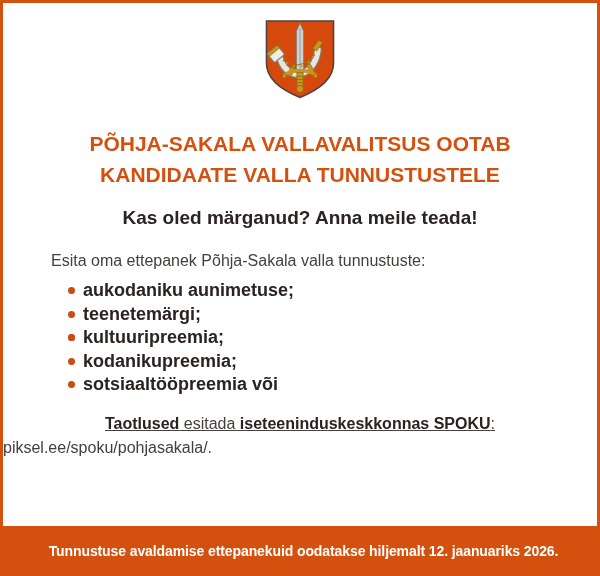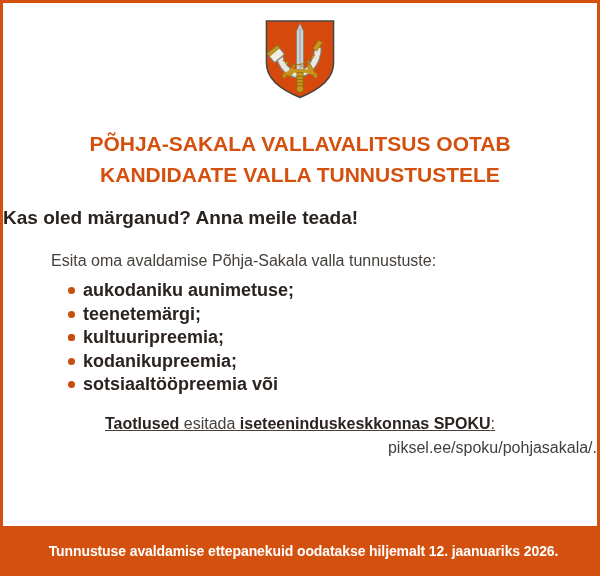--- a/index.html
+++ b/index.html
@@ -25,21 +25,21 @@
   .emblem{display:flex;justify-content:center;padding-top:13px;}
   .title{
     margin:24px 0 0;
     text-align:center;
     color:var(--accent);
     font-size:21px;line-height:31px;font-weight:700;
   }
   .title span{display:block;white-space:nowrap;}
   .subtitle{
     margin:17px 0 16px;
-    text-align:left;
+    text-align:center;
     color:var(--ink);
     font-size:19px;line-height:22px;font-weight:700;
   }
   .intro{
     margin:22px 48px 0;
     color:var(--body);
     font-size:16px;line-height:20px;font-weight:400;
   }
   .awards{list-style:none;margin:8px 0 0;padding:0 48px;}
   .awards li{
@@ -58,24 +58,23 @@
   .r{font-weight:400;color:var(--body);}
   .submission{
     margin:15px 0 0;
     text-align:center;
     font-size:16px;line-height:24px;
     color:var(--body);
     text-decoration:underline;
   }
   .url{
     margin:0;
-    text-align:right;
+    text-align:left;
     font-size:16px;line-height:24px;
     color:var(--body);
-    padding-left:32px;
   }
   .footer{
     position:absolute;left:-3px;right:-3px;bottom:-3px;
     height:50px;
     background:var(--accent);
     display:flex;align-items:center;justify-content:center;
   }
   .footer span{
     color:#ffffff;
     font-weight:700;
@@ -131,21 +130,21 @@
     </svg>
   </div>
 
   <h1 class="title">
     <span>PÕHJA-SAKALA VALLAVALITSUS OOTAB</span>
     <span>KANDIDAATE VALLA TUNNUSTUSTELE</span>
   </h1>
 
   <h2 class="subtitle">Kas oled märganud? Anna meile teada!</h2>
 
-  <p class="intro">Esita oma avaldamise Põhja-Sakala valla tunnustuste:</p>
+  <p class="intro">Esita oma ettepanek Põhja-Sakala valla tunnustuste:</p>
 
   <ul class="awards">
     <li>
       <span class="dot"></span>
       <span class="b">aukodaniku aunimetuse;</span><span class="r"></span>
     </li>
     <li>
       <span class="dot"></span>
       <span class="b">teenetemärgi;</span><span class="r"></span>
     </li>

